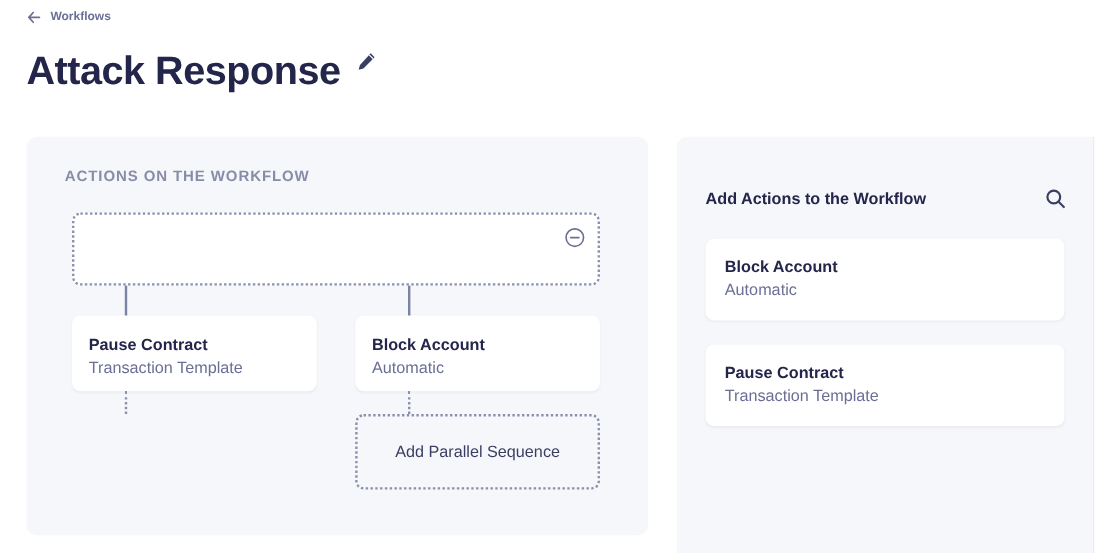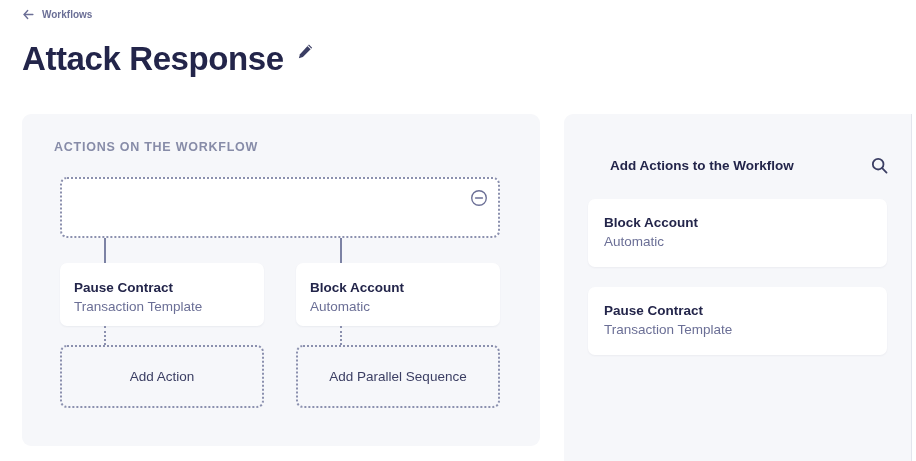--- a/index.html
+++ b/index.html
@@ -180,21 +180,20 @@
     right: 22px;
     display: flex;
     align-items: center;
     justify-content: space-between;
   }
   .side-title {
     font-size: 13.5px;
     font-weight: bold;
     color: #23254a;
     white-space: nowrap;
-    margin-left: 22px;
   }
   .search-ico {
     display: block;
     width: 19px;
     height: 19px;
     cursor: pointer;
   }
   .lib-list {
     position: absolute;
     left: 24px;
@@ -267,23 +266,20 @@
     </div>
 
     <div class="node-card" style="left:274px; top:149px; width:204px; height:63px;">
       <div class="node-title">Block Account</div>
       <div class="node-sub">Automatic</div>
     </div>
 
     <div class="conn dotted" style="left:82px; top:212px; height:19px;"></div>
     <div class="conn dotted" style="left:318px; top:212px; height:19px;"></div>
 
-    <div class="add-box" style="left:38px; top:231px; width:204px; height:63px;">
-      <span>Add Action</span>
-    </div>
     <div class="add-box" style="left:274px; top:231px; width:204px; height:63px;justify-content:center;">
       <span>Add Parallel Sequence</span>
     </div>
 
   </div>
 </div>
 
 <div class="side-panel">
   <div class="side-head">
     <span class="side-title">Add Actions to the Workflow</span>

